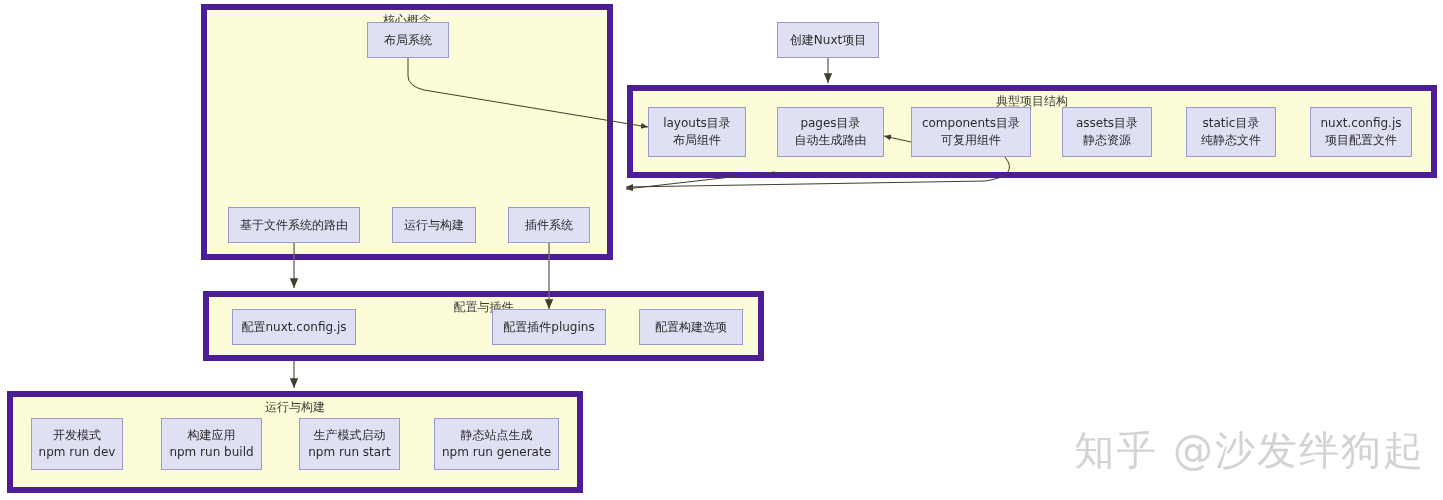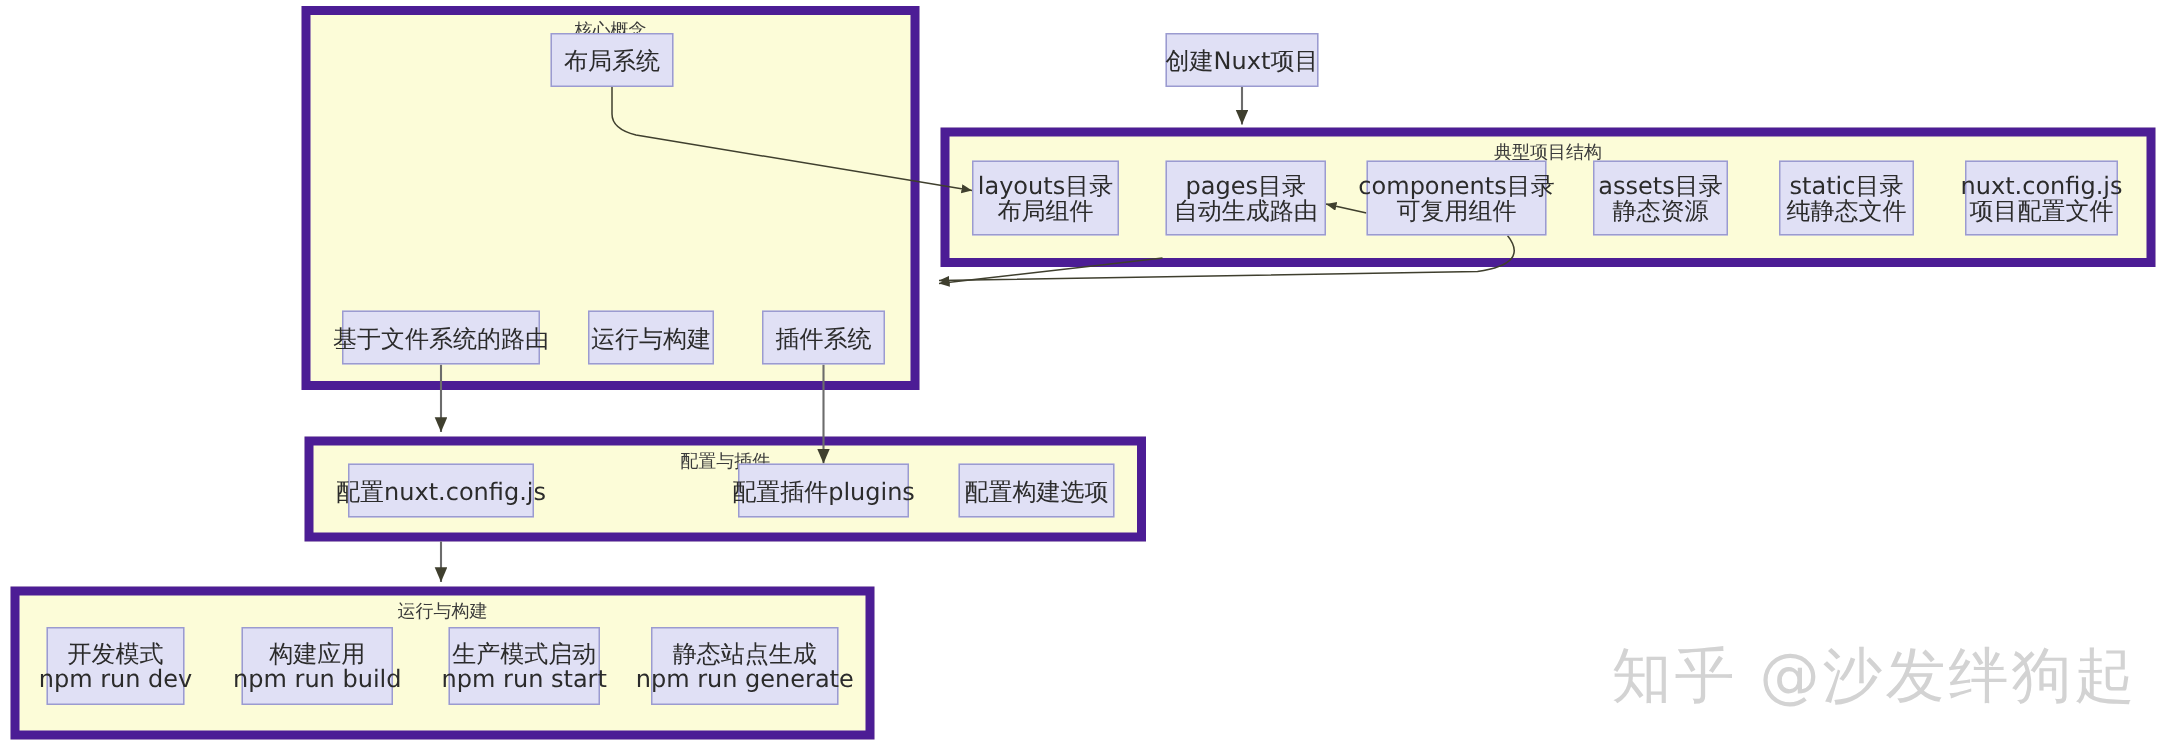--- a/index.html
+++ b/index.html
@@ -36,21 +36,21 @@
   }
   .node {
     position: absolute;
     background: #e0e0f5;
     border: 1px solid #9b9bd0;
     box-sizing: border-box;
     display: flex;
     flex-direction: column;
     align-items: center;
     justify-content: center;
-    font-size: 16px;
+    font-size: 12px;
     color: #2b2b2b;
     line-height: 17px;
     text-align: center;
     white-space: nowrap;
   }
   .node .line2 {
     display: block;
   }
   svg.edges {
     position: absolute;

